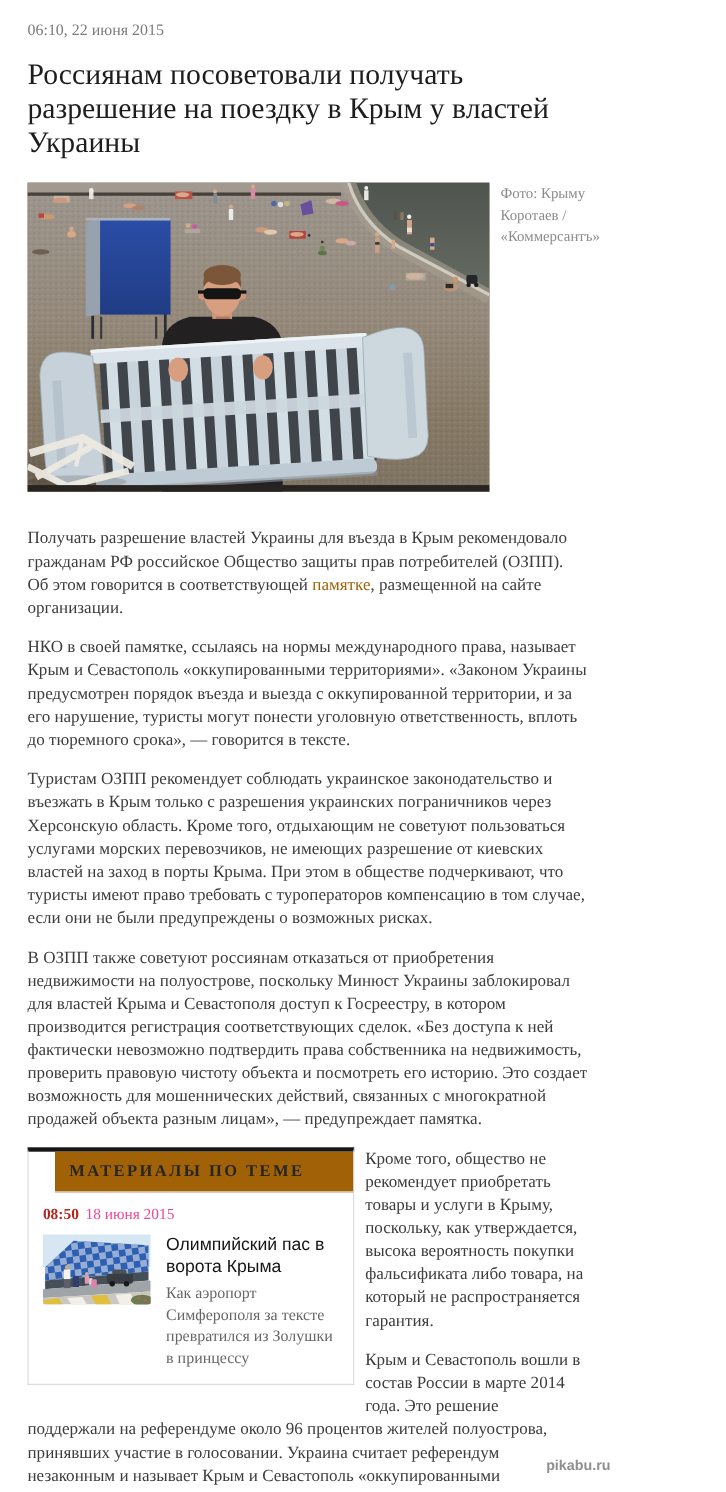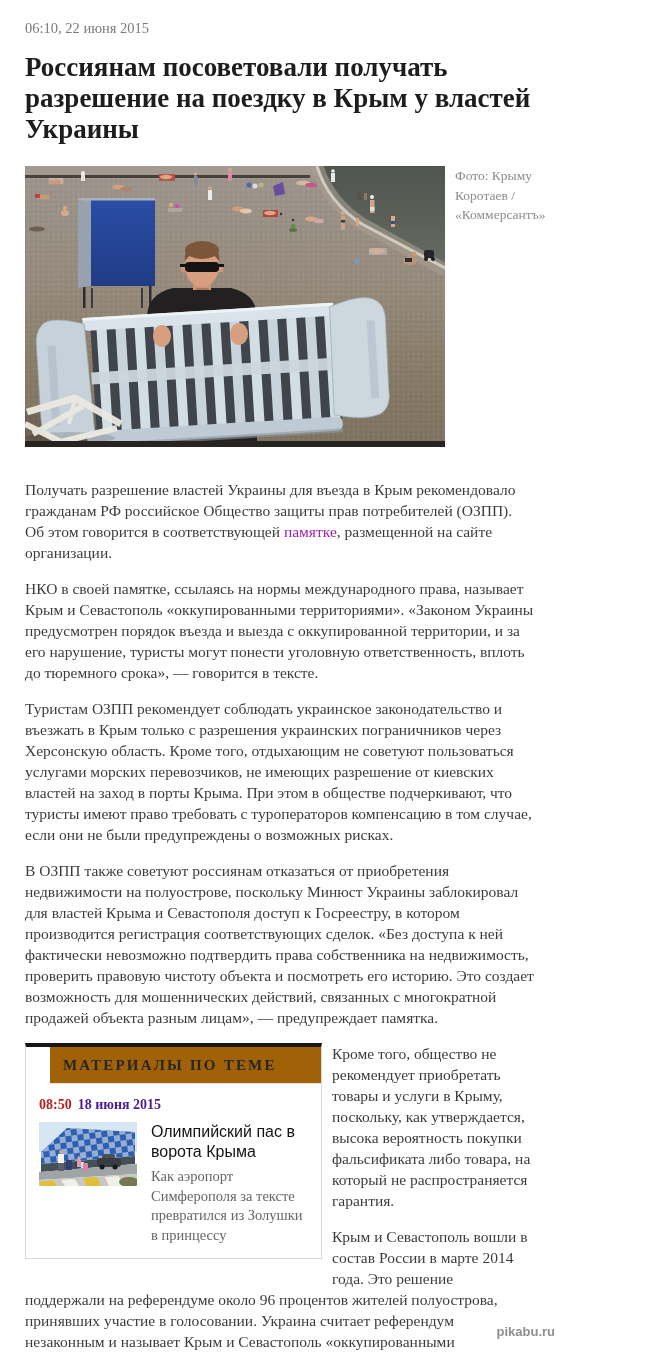--- a/index.html
+++ b/index.html
@@ -3,42 +3,42 @@
 <meta charset="utf-8">
 <style>
   html,body{margin:0;padding:0;background:#ffffff;}
   .page{
     width:560px;height:1356px;position:relative;overflow:hidden;background:#fff;
     font-family:"Liberation Serif","DejaVu Serif",serif;color:#3c3c3c;
   }
   .content{padding:18px 25px 0 25px;}
   .timestamp{font-size:14.5px;line-height:20px;color:#7a7a7a;margin:0 0 14px 0;}
   h1.headline{
-    font-size:27px;line-height:31px;font-weight:bold;color:#1d1d1d;
+    font-size:27px;line-height:31px;font-weight:normal;color:#1d1d1d;
     margin:0 0 21px 0;max-width:555px;letter-spacing:0;
   }
   .photo-row{display:flex;align-items:flex-start;margin:0 0 32px 0;}
   .photo-frame{width:420px;height:281px;flex:none;background:#8e8478;}
   .photo-caption{margin-left:10px;width:175px;font-size:13.5px;line-height:1.45;color:#8b8b8b;}
   p.body-p{font-size:15.5px;line-height:21px;margin:0 0 15px 0;color:#3c3c3c;}
-  a.inline-link{color:#a21caf;text-decoration:none;cursor:pointer;}
+  a.inline-link{color:#a16207;text-decoration:none;cursor:pointer;}
   
   .related{
     float:left;width:297px;margin:0 10px 10px 0;background:#fff;
     border:1px solid #d9d9d9;border-top:4px solid #161616;box-sizing:border-box;
   }
   .related-header{
     background:#a16207;border-bottom:1px solid #e3e0d4;
     padding:10px 13px 9px 13px;
     font-size:15px;font-weight:bold;letter-spacing:2.2px;color:#262626;margin-left:24px;
   }
   .related-body{padding:12px 12px 13px 13px;}
   .rel-daterow{font-size:14px;line-height:18px;margin-bottom:8px;}
   .rel-time{color:#b3251e;font-weight:bold;margin-right:6px;}
-  .rel-date{color:#4c1d95;font-weight:bold;}
+  .rel-date{color:#ec4899;}
   .rel-media{display:flex;}
   .rel-thumb{width:98px;height:64px;flex:none;margin-right:14px;display:block;cursor:pointer;}
   .rel-col{flex:1;min-width:0;}
   .rel-title{
     display:block;font-family:"Liberation Sans","DejaVu Sans",sans-serif;
     font-size:16px;line-height:20px;font-weight:normal;color:#141414;
     text-decoration:none;cursor:pointer;margin:0 0 5px 0;
   }
   .rel-desc{font-size:14.5px;line-height:19.5px;color:#666666;}
   .clear{clear:both;}

